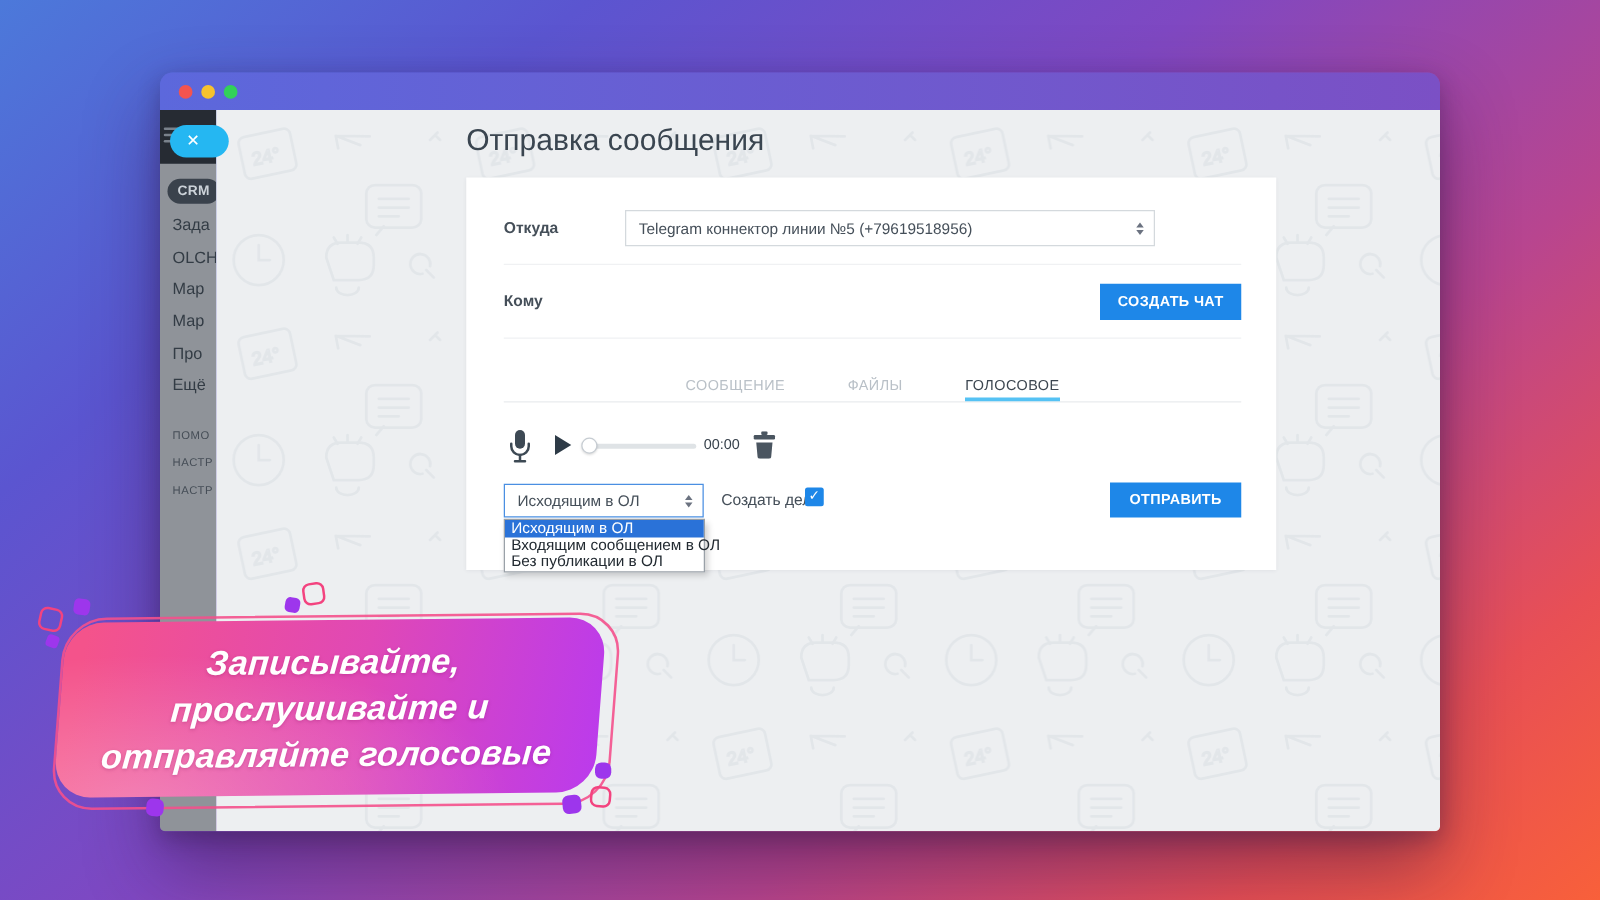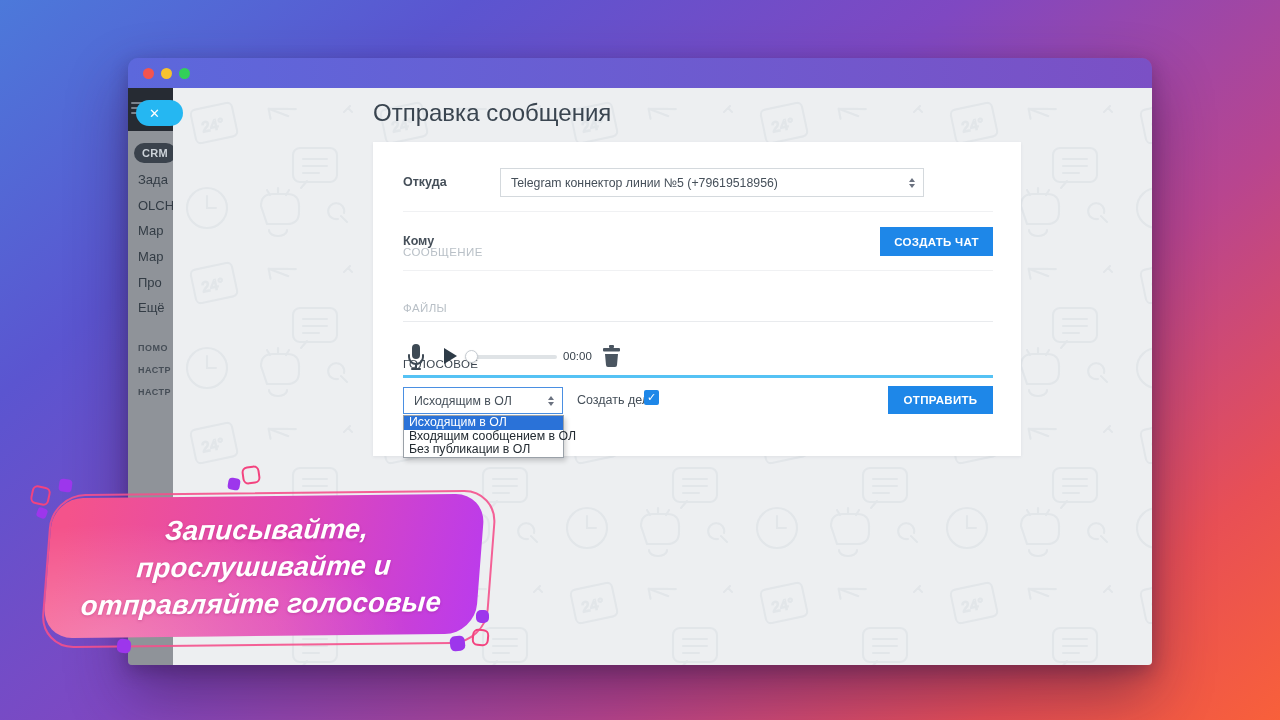--- a/index.html
+++ b/index.html
@@ -30,21 +30,21 @@
   .winbody{ position:absolute; left:0; top:30px; width:1024px; height:577px; border-radius:0 0 4px 4px; overflow:hidden; }
 
   
   .sidebar{ position:absolute; left:0; top:0; width:45px; height:577px; background:#8f9399; overflow:hidden; }
   .sidebar-head{ position:absolute; left:0; top:0; width:45px; height:43px; background:#262b33; }
   .hamburger{ position:absolute; left:3px; top:14px; width:15px; cursor:pointer; }
   .hamburger i{ display:block; width:14px; height:2px; background:#7a828c; margin-bottom:3px; border-radius:1px; }
   .side-item{ position:absolute; left:10px; white-space:nowrap; font-size:13px; color:#333c45; }
   .side-item.pill{ left:6px; background:#3a424c; color:#ccd2d8; font-size:11px; font-weight:bold;
     padding:4px 8px; border-radius:12px; letter-spacing:.3px; }
-  .side-foot{ position:absolute; left:10px; white-space:nowrap; font-size:9px; letter-spacing:.5px; color:#454d56; font-weight:bold; }
+  .side-foot{ position:absolute; left:10px; white-space:nowrap; font-size:9px; letter-spacing:.5px; color:#454d56; font-weight:normal; }
 
   .chat-pill{
     position:absolute; left:8px; top:12px; width:47px; height:26px; border-radius:13px;
     background:#25b7f2; z-index:6; color:#fff; font-size:13px; font-weight:bold;
     display:flex; align-items:center; cursor:pointer;
   }
   .chat-pill span{ margin-left:13px; }
 
   
   .content{ position:absolute; left:45px; top:0; width:979px; height:577px; background:#edeff1; overflow:hidden; }
@@ -68,21 +68,21 @@
 
   .divider{ position:absolute; left:30px; right:28px; height:1px; background:#f0f1f3; }
 
   .btn{
     position:absolute; background:#1e87e8; color:#fff; border:none; cursor:pointer;
     font-family:inherit; font-size:11.5px; font-weight:bold; letter-spacing:.3px;
     display:flex; align-items:center; justify-content:center;
   }
 
   .tabs-wrap{ position:absolute; left:30px; right:28px; top:156px; height:24px; border-bottom:1px solid #e9ebee;
-    display:flex; justify-content:center; gap:34px;flex-direction:column; }
+    display:flex; justify-content:center; gap:50px; }
   .tab{ font-size:11.5px; letter-spacing:.4px; color:#b9c0c7; line-height:22px; cursor:pointer; }
   .tab.active{ color:#3c4650; border-bottom:3px solid #55c2f4; }
 
   
   .mic{ position:absolute; left:33px; top:201px; cursor:pointer; }
   .play{ position:absolute; left:71px; top:206px; width:0; height:0; cursor:pointer;
     border-top:8px solid transparent; border-bottom:8px solid transparent; border-left:13px solid #2e3b47; }
   .track{ position:absolute; left:94px; top:213px; width:90px; height:4px; background:#dfe3e6; border-radius:2px; cursor:pointer; }
   .knob{ position:absolute; left:-2px; top:-5px; width:13px; height:13px; border-radius:50%;
     background:#fff; border:1px solid #c6ccd2; box-shadow:0 1px 2px rgba(0,0,0,.15); cursor:grab; }

